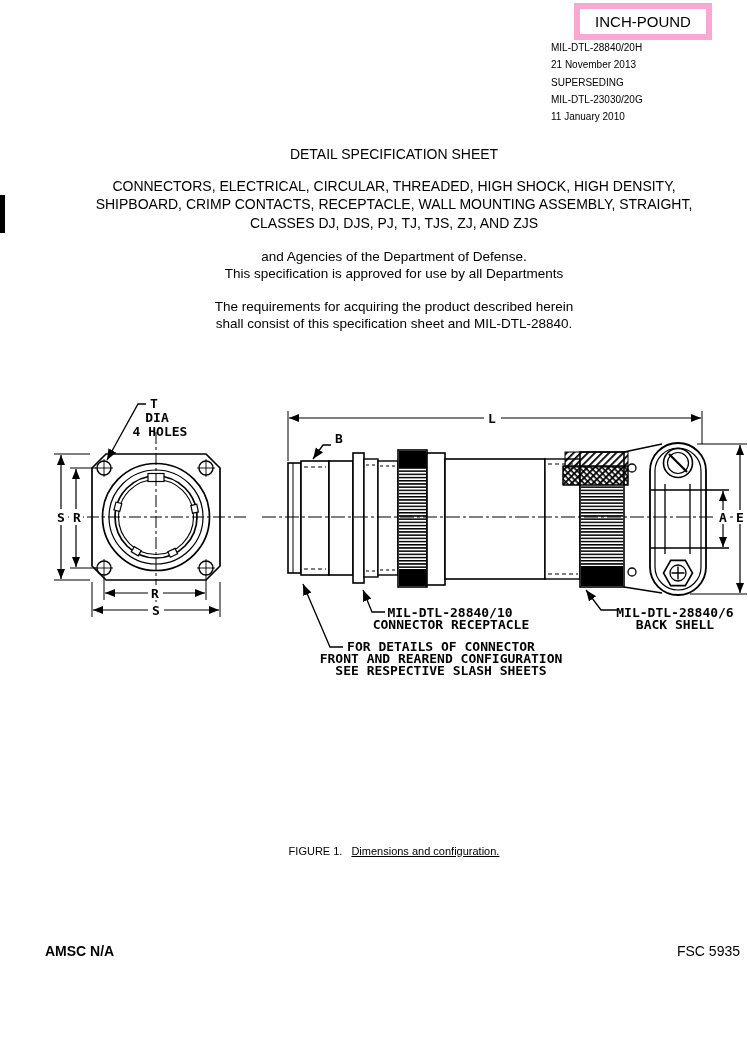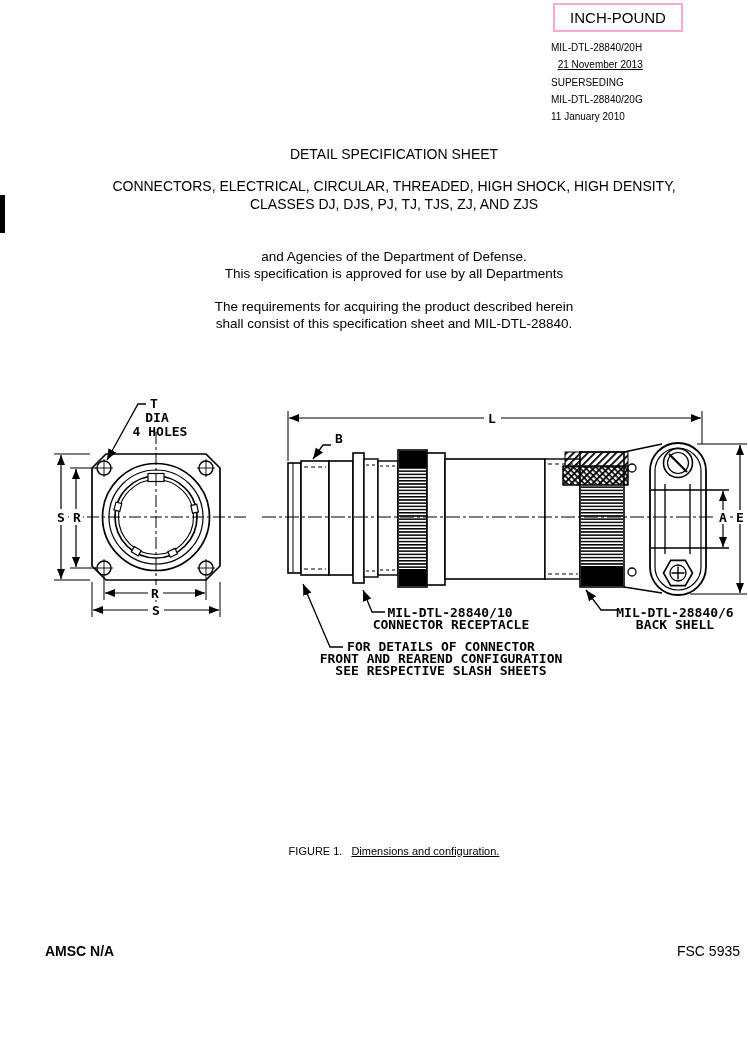--- a/index.html
+++ b/index.html
@@ -1,21 +1,21 @@
 <!DOCTYPE html>
 <html style="--ink: #000000; --link_blue: #2424c8;"><head>
 <meta charset="utf-8">
 <style>
   html,body{margin:0;padding:0;background:#e8e8e8;}
   .page{position:relative;width:748px;height:1045px;background:#fff;margin:0 auto;
         font-family:"Liberation Sans",sans-serif;color:#000;overflow:hidden;}
-  .stamp{position:absolute;left:553px;top:3px;width:126px;height:25px;border:2px solid #f9a8d4;
+  .stamp{position:absolute;left:574px;top:3px;width:126px;height:25px;border:6px solid #f9a8d4;
          display:flex;align-items:center;justify-content:center;font-size:15px;}
   .docblock{position:absolute;left:551px;top:39px;font-size:10px;line-height:17.3px;white-space:nowrap;}
-  .docblock .u{text-decoration:underline;text-align:right;}
+  .docblock .u{}
   .changebar{position:absolute;left:0;top:195px;width:5px;height:38px;background:#000;}
   .centerwrap{position:absolute;left:40px;width:708px;text-align:center;}
   .sheet-title{top:146px;font-size:14px;}
   .subject{top:177px;font-size:14px;line-height:18.4px;}
   .para1{top:248px;font-size:13.5px;line-height:17.2px;}
   .para2{top:298px;font-size:13.5px;line-height:17.2px;}
   .caption{top:845px;font-size:11px;}
   .caption .u{text-decoration:underline;margin-left:9px;}
   .amsc{position:absolute;left:45px;top:943px;font-size:14px;font-weight:bold;}
   .fsc{position:absolute;right:8px;top:943px;font-size:14px;}
@@ -29,30 +29,31 @@
 <div class="page">
 
   <div class="stamp">
     <span>INCH-POUND</span>
   </div>
 
   <div class="docblock">
     <div>MIL-DTL-28840/20H</div>
     <div class="u">21 November 2013</div>
     <div>SUPERSEDING</div>
-    <div>MIL-DTL-28840/20G</div>
+    <div>MIL-DTL-23030/20G</div>
     <div>11 January 2010</div>
   </div>
 
   <div class="changebar"></div>
 
   <div class="centerwrap sheet-title">DETAIL SPECIFICATION SHEET</div>
 
   <div class="centerwrap subject">
     <div>CONNECTORS, ELECTRICAL, CIRCULAR, THREADED, HIGH SHOCK, HIGH DENSITY,</div>
+    <div>SHIPBOARD, CRIMP CONTACTS, RECEPTACLE, WALL MOUNTING ASSEMBLY, STRAIGHT,</div>
     <div>CLASSES DJ, DJS, PJ, TJ, TJS, ZJ, AND ZJS</div>
   </div>
 
   <div class="centerwrap para1">
     <div>and Agencies of the Department of Defense.</div>
     <div>This specification is approved for use by all Departments</div>
   </div>
 
   <div class="centerwrap para2">
     <div>The requirements for acquiring the product described herein</div>

